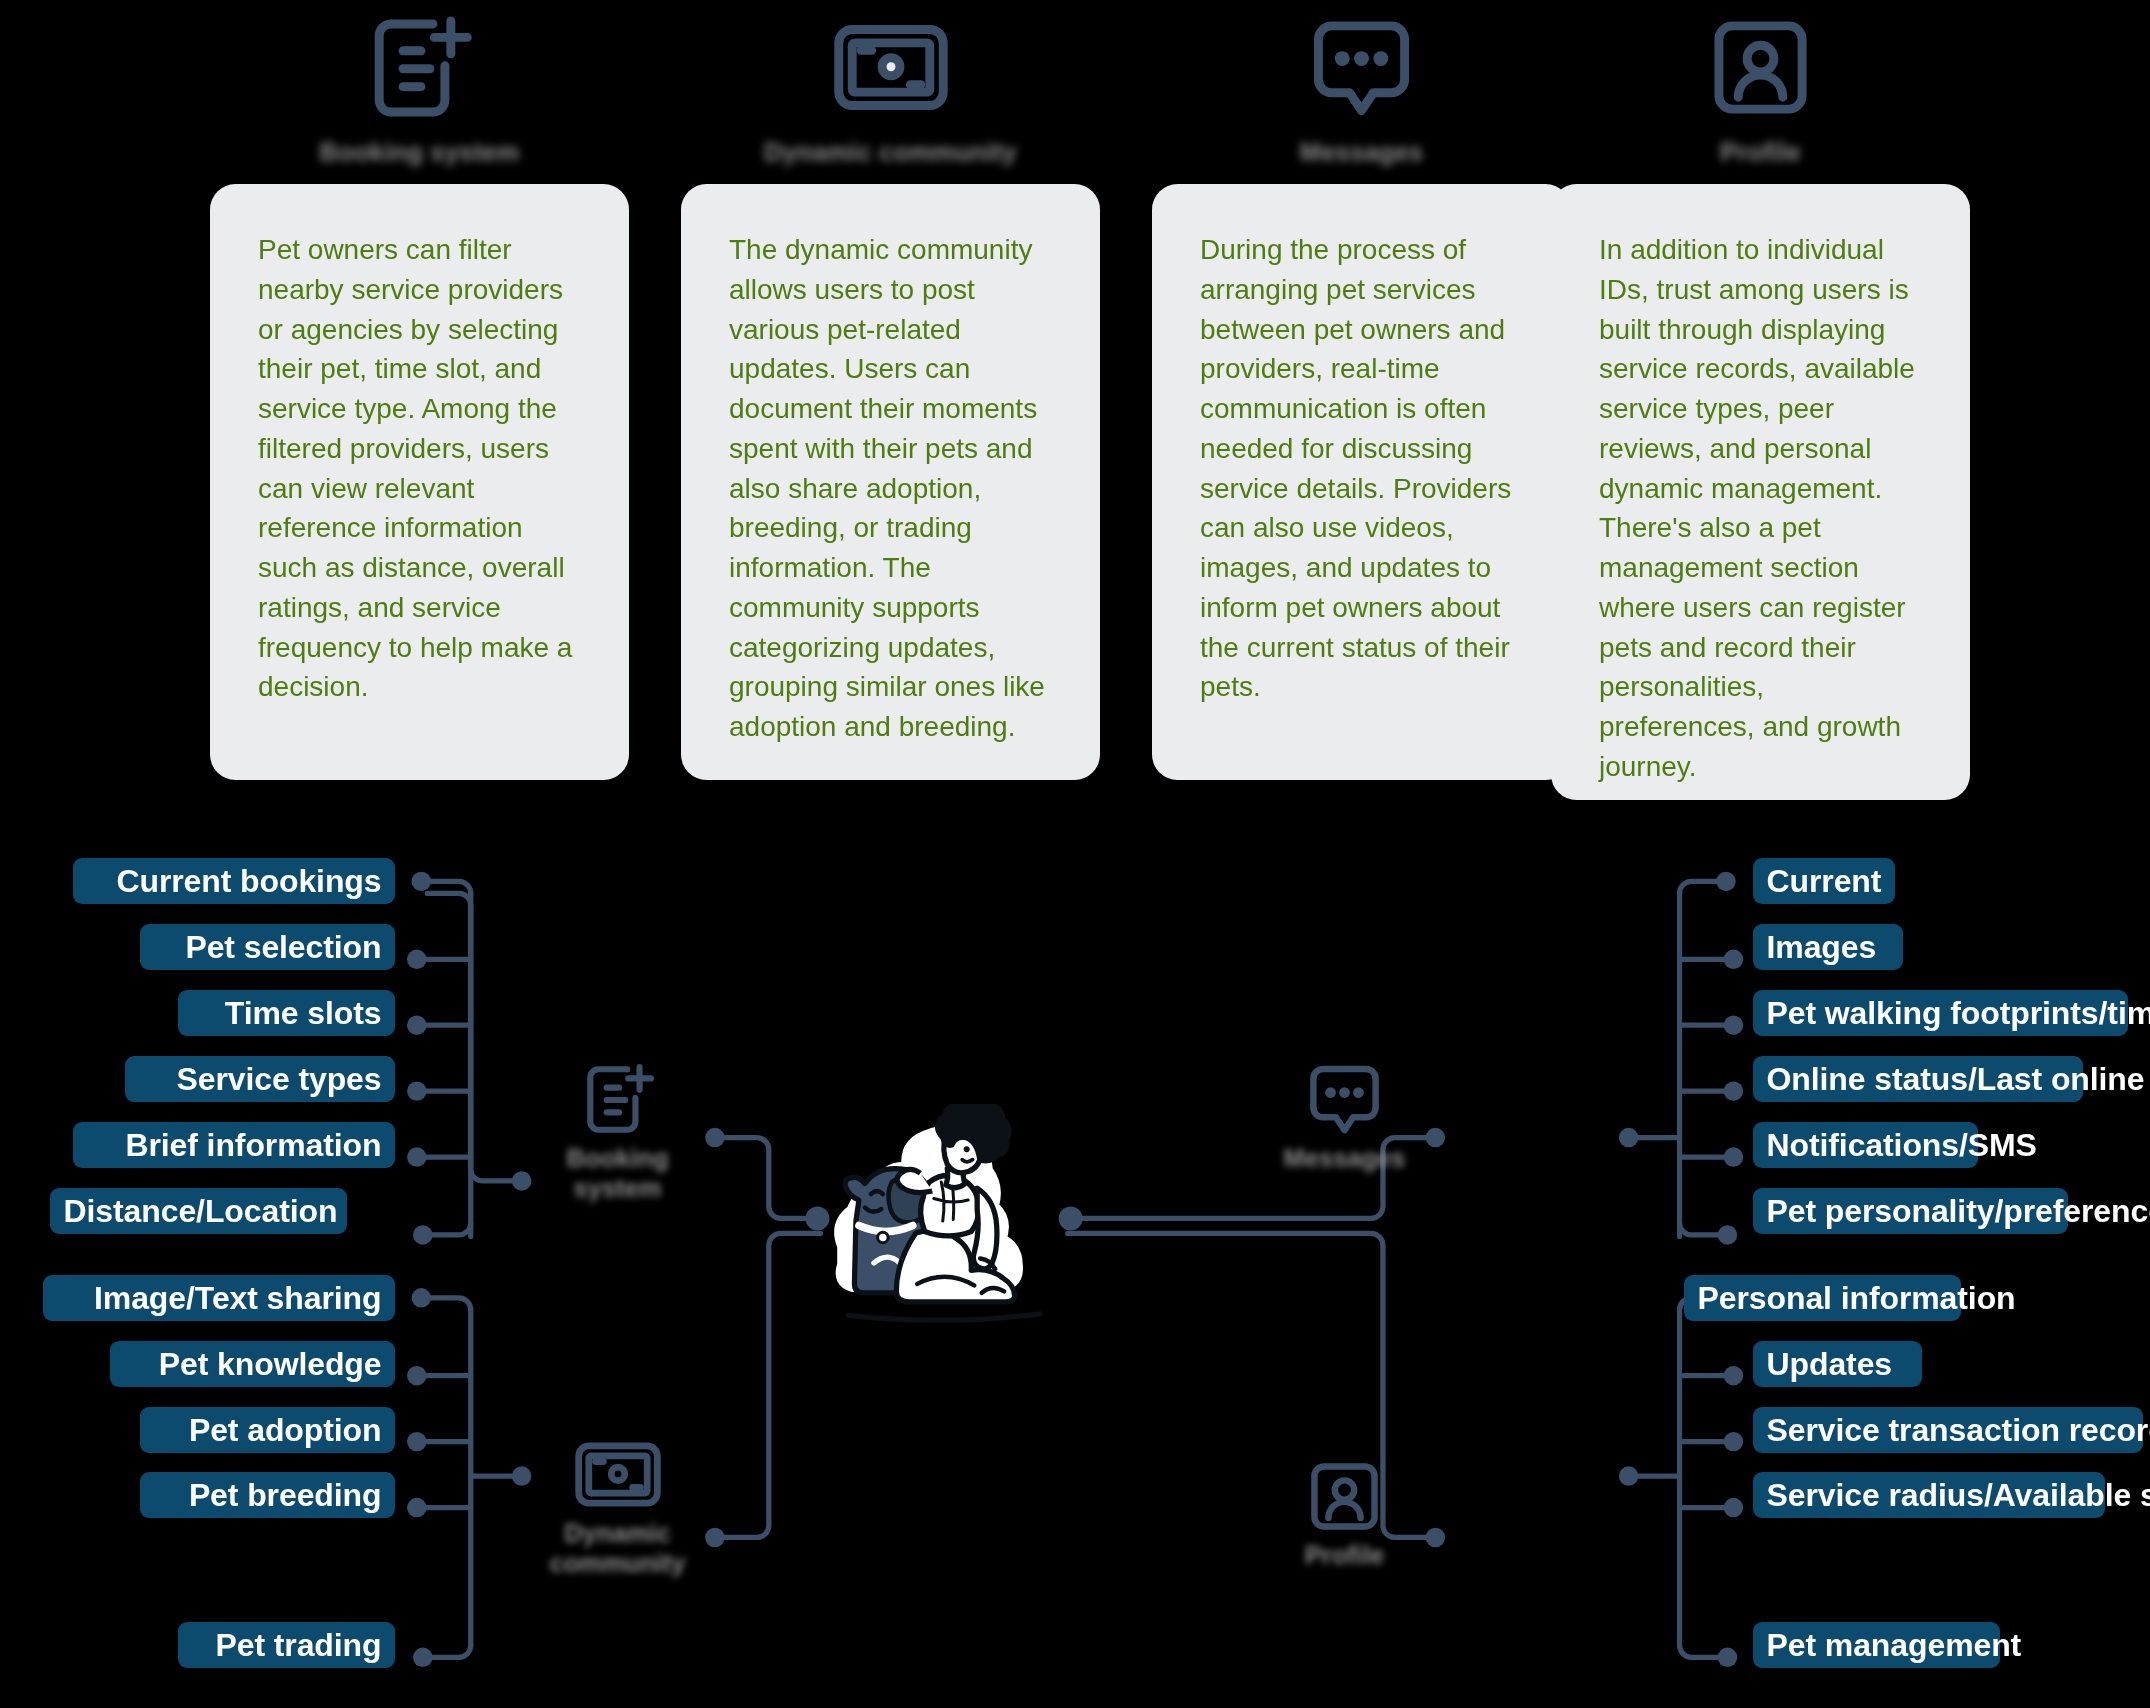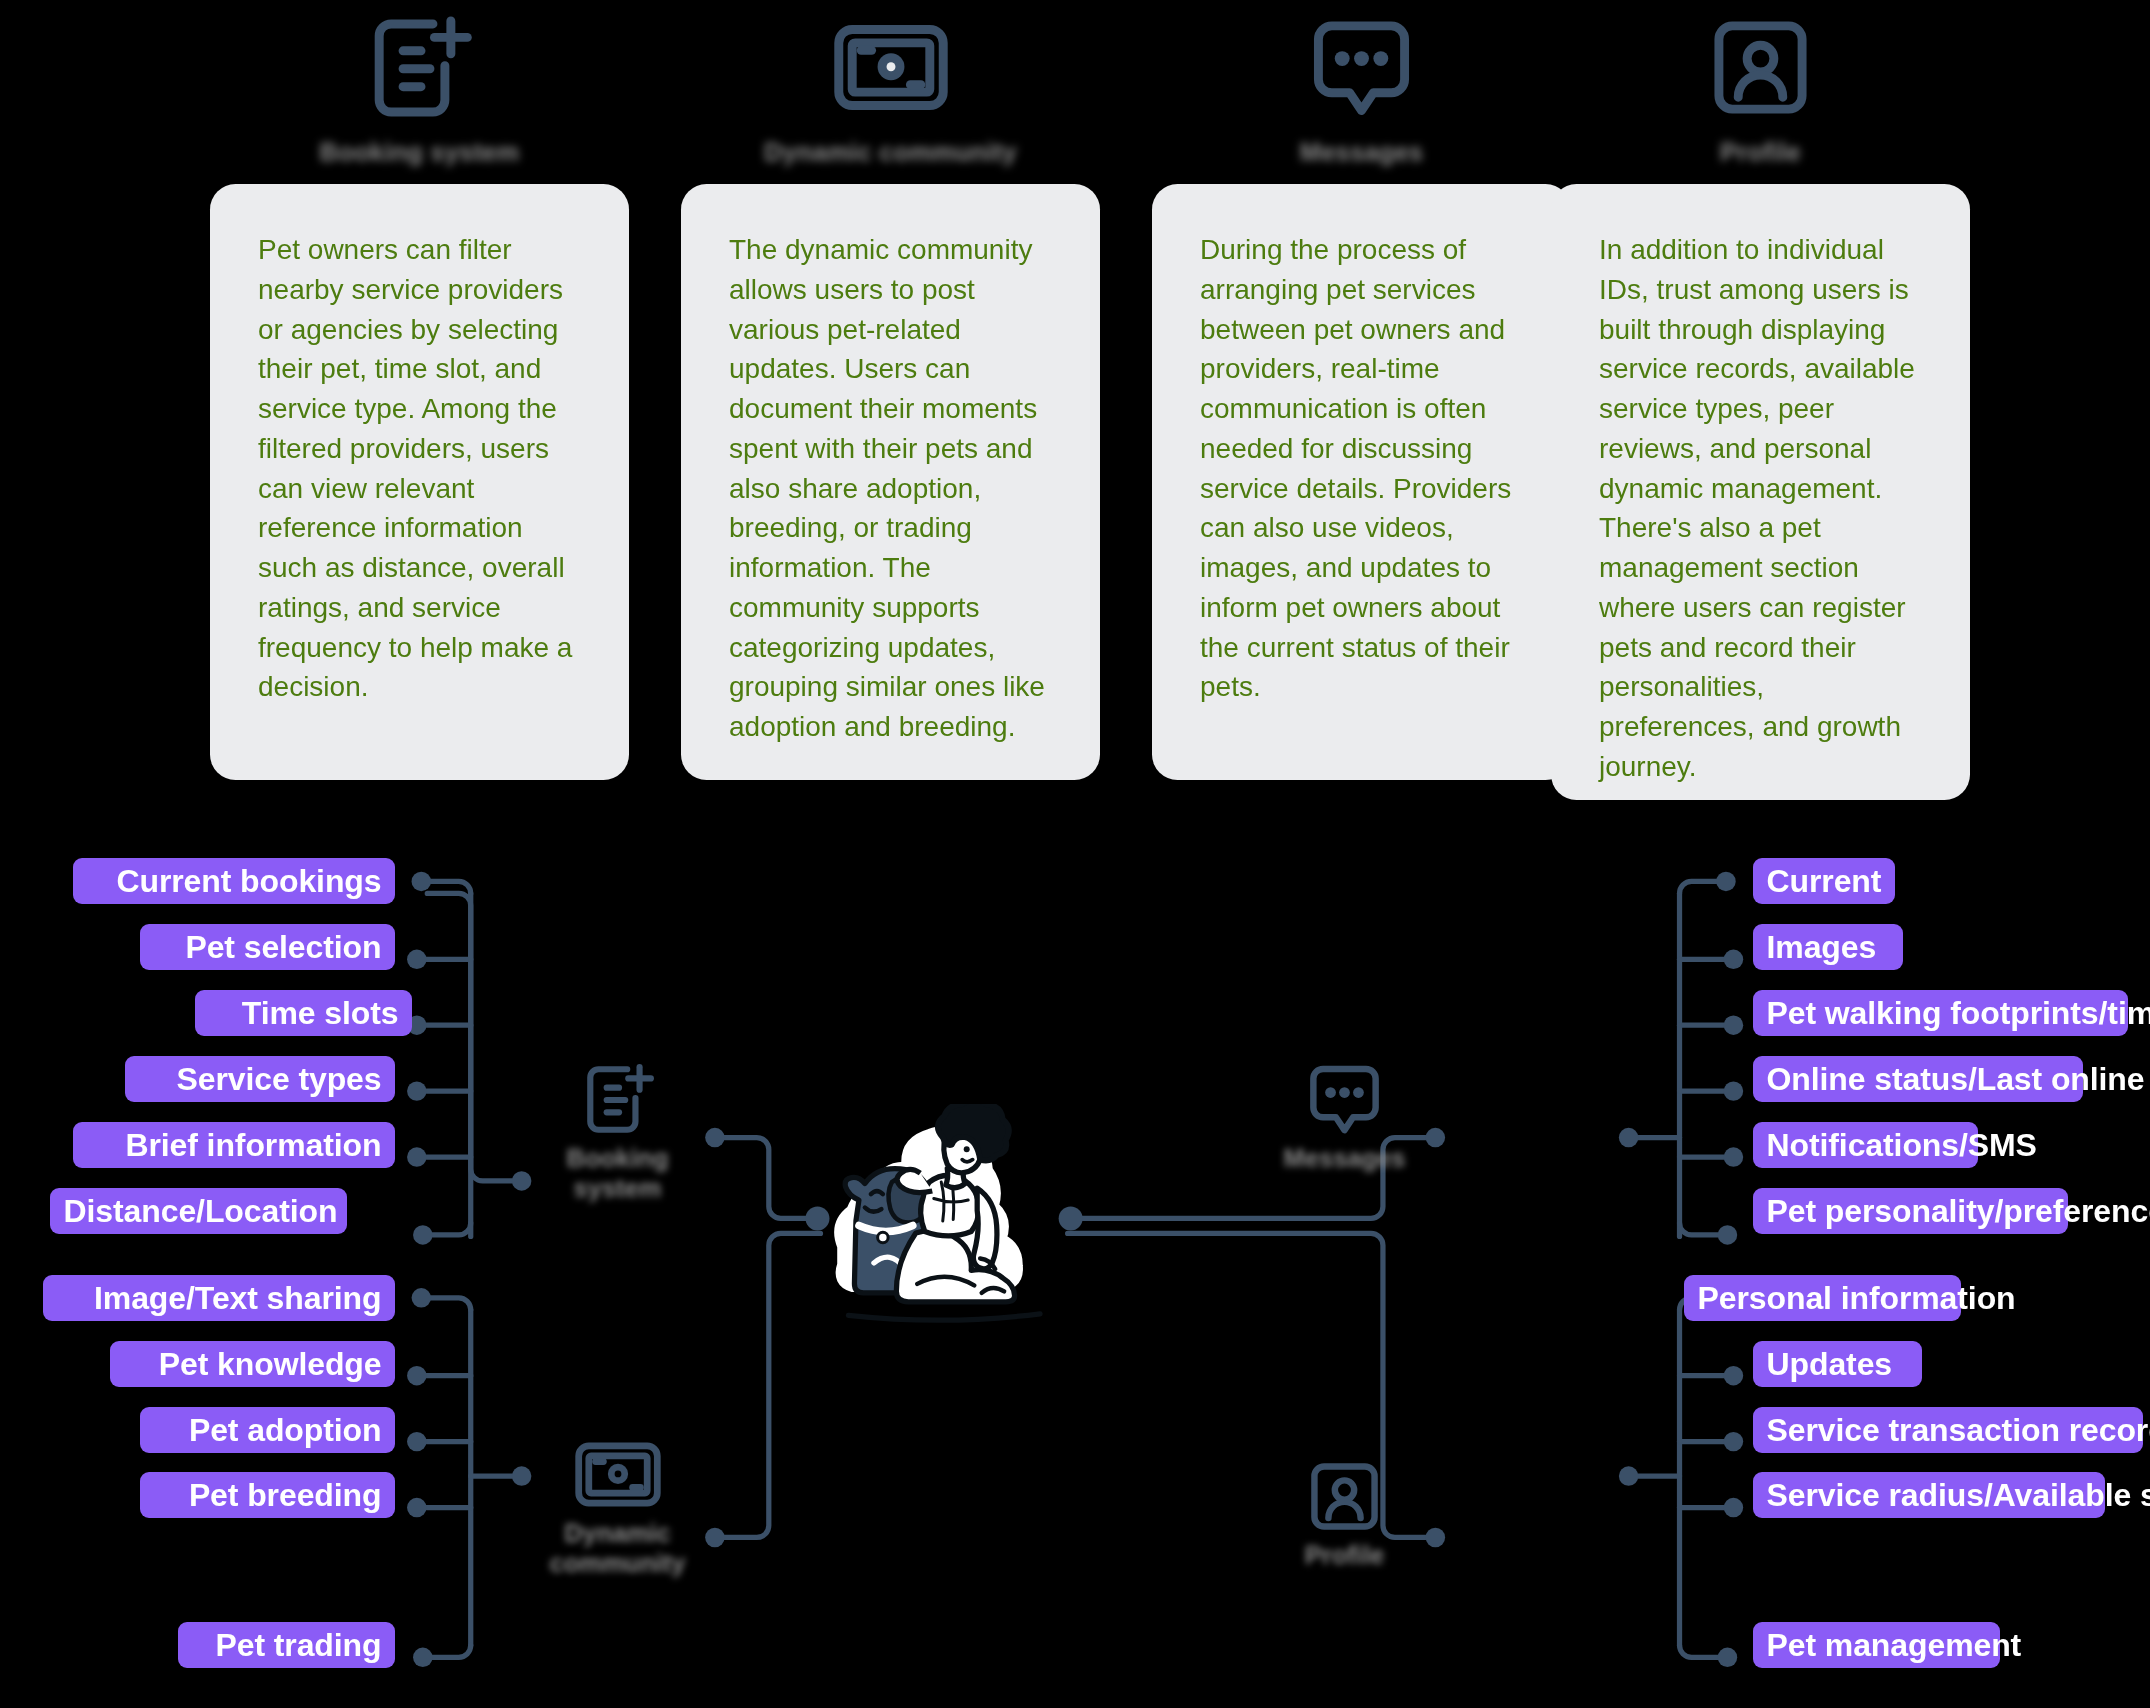--- a/index.html
+++ b/index.html
@@ -47,21 +47,21 @@
   .card.h2{height:596px;}
   .card.h3{height:596px;}
   .card.h4{height:616px;}
 
   
   #mindmap{position:absolute;left:0;top:817px;width:2151px;height:892px;}
   #wires{position:absolute;left:0;top:0;width:2151px;height:892px;}
 
   .pill{
     position:absolute;
-    background:#8b5cf6;
+    background:#0c4a6e;
     color:#ffffff;
     border-radius:9px;
     font-size:32px;
     font-weight:700;
     height:46px;
     line-height:46px;
     padding:0 13.5px;
     white-space:nowrap;
     box-sizing:border-box;
     letter-spacing:-0.1px;
@@ -231,21 +231,21 @@
       <circle cx="2304" cy="642" r="13"></circle>
         <circle cx="2314" cy="746" r="13"></circle>
       <circle cx="2314" cy="834" r="13"></circle>
         <circle cx="2314" cy="922" r="13"></circle>
       <circle cx="2306" cy="1122" r="13"></circle>
     </g>
   </svg>
 
   <div class="pill r" style="left:73px;top:41px;width:322px;">Current bookings</div>
   <div class="pill r" style="left:140px;top:107px;width:255px;">Pet selection</div>
-  <div class="pill r" style="left:195px;top:173px;width:217px;">Time slots</div>
+  <div class="pill r" style="left:178px;top:173px;width:217px;">Time slots</div>
   <div class="pill r" style="left:125px;top:239px;width:270px;">Service types</div>
   <div class="pill r" style="left:73px;top:305px;width:322px;">Brief information</div>
   <div class="pill r" style="left:50px;top:371px;width:297px;">Distance/Location</div>
 
   <div class="pill r" style="left:43px;top:458px;width:352px;">Image/Text sharing</div>
   <div class="pill r" style="left:110px;top:524px;width:285px;">Pet knowledge</div>
   <div class="pill r" style="left:140px;top:590px;width:255px;">Pet adoption</div>
   <div class="pill r" style="left:140px;top:655px;width:255px;">Pet breeding</div>
   <div class="pill r" style="left:178px;top:805px;width:217px;">Pet trading</div>
 

